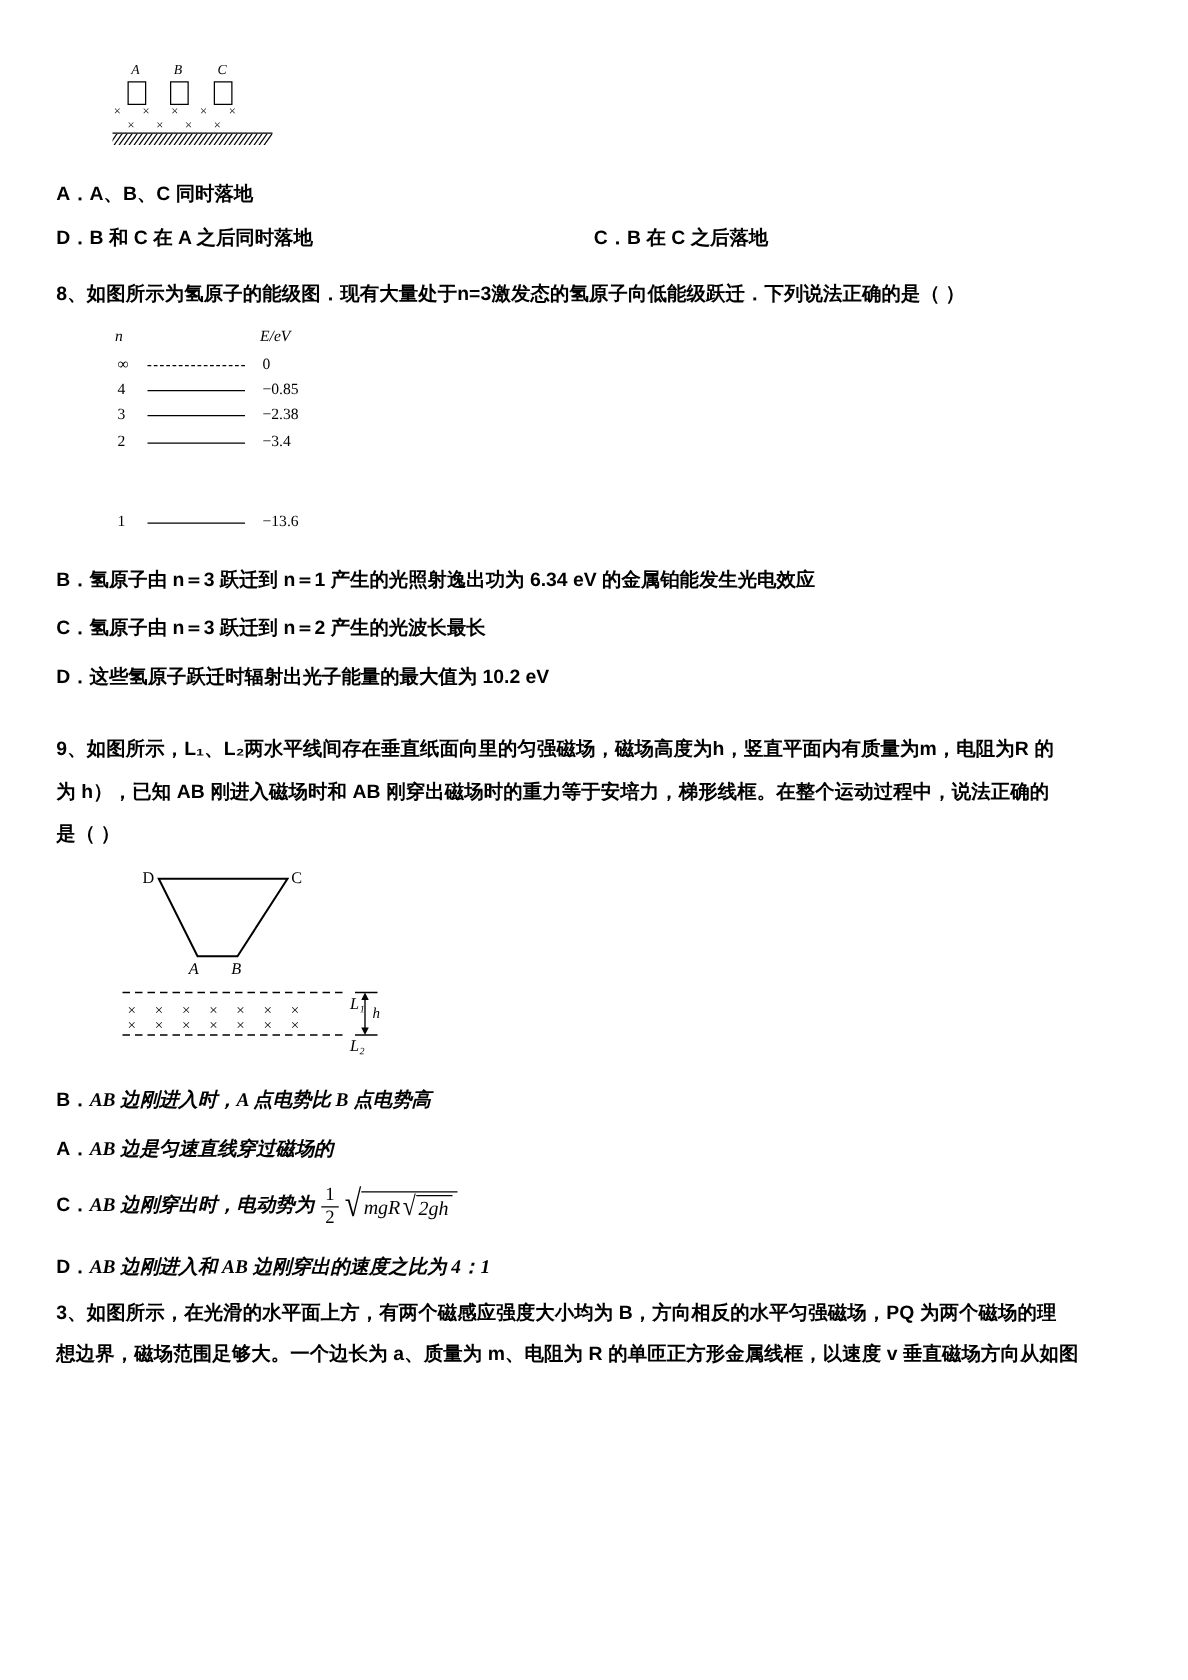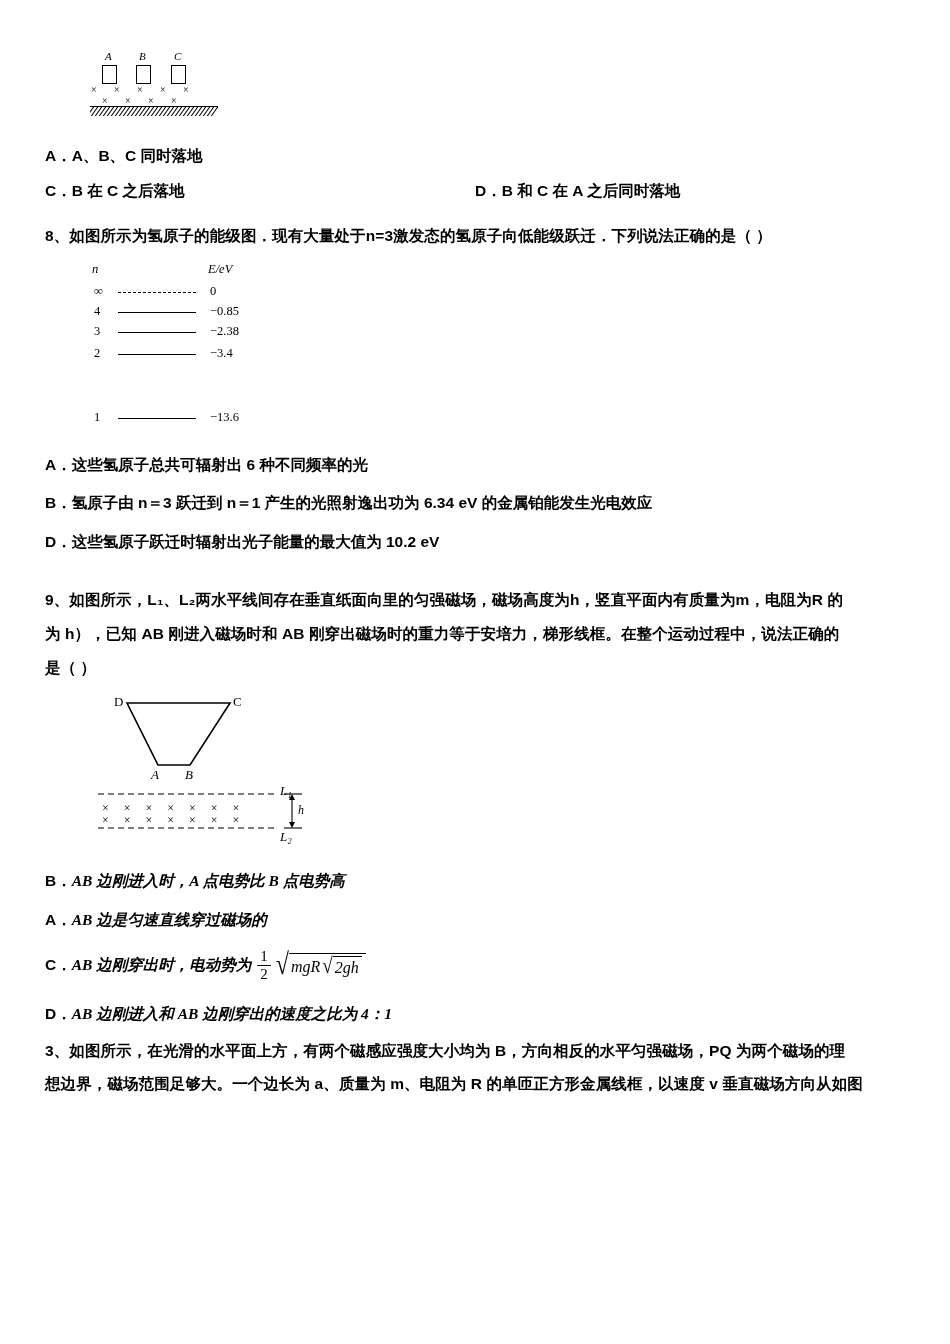--- a/index.html
+++ b/index.html
@@ -290,22 +290,22 @@
             <i style="left:120px"></i>
             <i style="left:124px"></i>
         </span>
       </div>
     </div>
 
     <div class="opt-row">
       <div class="opt-col">A．A、B、C 同时落地</div>
     </div>
     <div class="opt-row">
+      <div class="opt-col">D．B 和 C 在 A 之后同时落地</div>
       <div class="opt-col">C．B 在 C 之后落地</div>
-      <div class="opt-col">D．B 和 C 在 A 之后同时落地</div>
     </div>
 
     <div class="blk-gap-sm"></div>
 
     <p class="q-text">8、如图所示为氢原子的能级图．现有大量处于n=3激发态的氢原子向低能级跃迁．下列说法正确的是（ ）</p>
 
     <div class="figure-block">
       <div class="fig2">
         <span class="axis-n">n</span>
         <span class="axis-e">E/eV</span>
@@ -325,22 +325,22 @@
         <span class="lev-label" style="top:84px;">2</span>
         <span class="lev-line" style="top:92px;"></span>
         <span class="lev-val" style="top:84px;">−3.4</span>
 
         <span class="lev-label" style="top:148px;">1</span>
         <span class="lev-line" style="top:156px;"></span>
         <span class="lev-val" style="top:148px;">−13.6</span>
       </div>
     </div>
 
-    <div class="opt-line">A．这些氢原子总共可辐射出 6 种不同频率的光</div>
     <div class="opt-line">B．氢原子由 n＝3 跃迁到 n＝1 产生的光照射逸出功为 6.34 eV 的金属铂能发生光电效应</div>
+    <div class="opt-line">C．氢原子由 n＝3 跃迁到 n＝2 产生的光波长最长</div>
     <div class="opt-line">D．这些氢原子跃迁时辐射出光子能量的最大值为 10.2 eV</div>
 
     <div class="blk-gap-md"></div>
 
     <p class="q-text">9、如图所示，L₁、L₂两水平线间存在垂直纸面向里的匀强磁场，磁场高度为h，竖直平面内有质量为m，电阻为R 的</p>
     <p class="q-text">为 h），已知 AB 刚进入磁场时和 AB 刚穿出磁场时的重力等于安培力，梯形线框。在整个运动过程中，说法正确的</p>
     <p class="q-text">是（      ）</p>
 
     <div class="figure-block">
       <div class="fig3">
@@ -360,21 +360,21 @@
         </svg>
 
         <span class="tlbl" style="left:24px; top:1px;">D</span>
         <span class="tlbl" style="left:143px; top:1px;">C</span>
         <span class="tlbl ital" style="left:61px; top:74px;">A</span>
         <span class="tlbl ital" style="left:95px; top:74px;">B</span>
 
         <span class="xrow" style="top:108px;">× × × × × × ×</span>
         <span class="xrow" style="top:120px;">× × × × × × ×</span>
 
-        <span class="tlbl ital" style="left:190px; top:90px;font-family:Liberation Serif, serif;">L₁</span>
+        <span class="tlbl ital" style="left:190px; top:102px;font-family:Liberation Serif, serif;">L₁</span>
         <span class="tlbl ital" style="left:190px; top:136px;">L₂</span>
         <span class="tlbl ital" style="left:208px; top:110px; font-size:12px;">h</span>
       </div>
     </div>
 
     <div class="opt-line">
       <span>B．</span><span class="ital">AB 边刚进入时，A 点电势比 B 点电势高</span>
     </div>
     <div class="opt-line">
       <span>A．</span><span class="ital">AB 边是匀速直线穿过磁场的</span>

